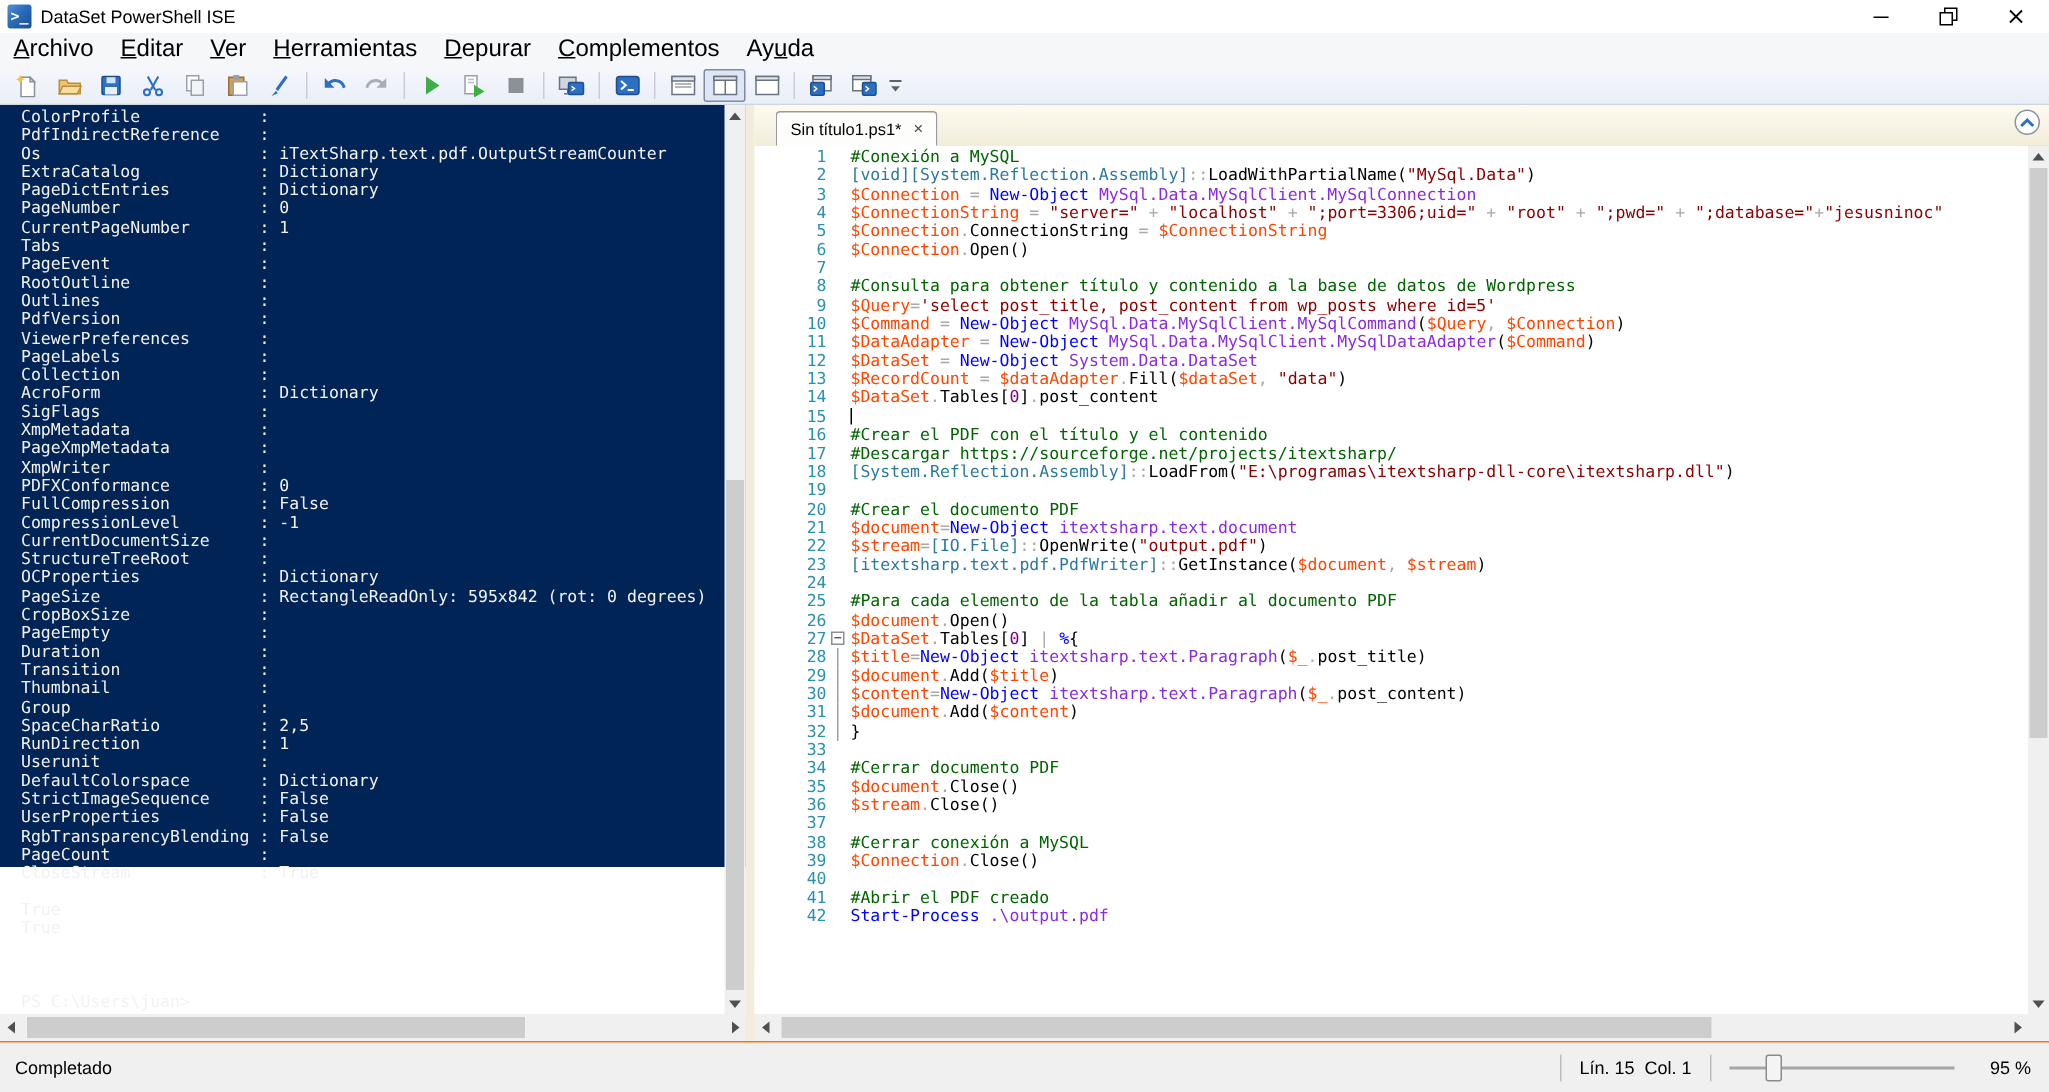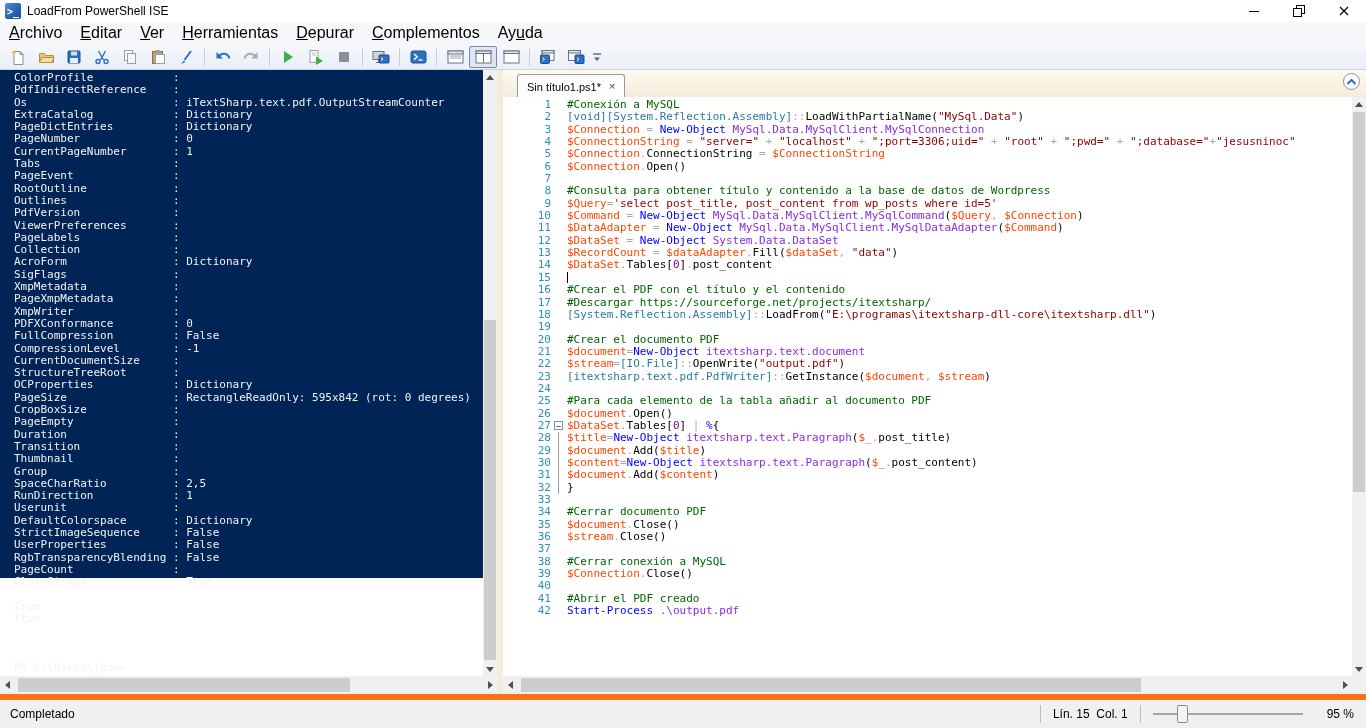--- a/index.html
+++ b/index.html
@@ -76,40 +76,40 @@
   
   .tok-c{color:#006400}.tok-v{color:#FF4500}.tok-k{color:#0000FF}.tok-a{color:#8A2BE2}
   .tok-s{color:#8B0000}.tok-o{color:#A9A9A9}.tok-m{color:#000}.tok-n{color:#800080}
   .tok-t{color:#2B7A9E}.tok-p{color:#000}
 
   
   .hscroll-row{position:absolute;left:0;top:676px;width:1366px;height:18px;background:#f2edda;}
 
   
   .statusbar{position:absolute;left:0;top:694px;width:1366px;height:34px;background:#f0f0f0;
-    border-top:6px solid #f97316;display:flex;align-items:center;font-size:12px;color:#000;box-sizing:border-box;}
+    border-top:1px solid #f97316;display:flex;align-items:center;font-size:12px;color:#000;box-sizing:border-box;}
   .status-text{margin-left:10px;}
   .sb-right{margin-left:auto;display:flex;align-items:center;}
   .sb-sep{width:1px;height:18px;background:#bcbcbc;margin:0 12px;}
   .linecol{white-space:pre;}
   .zoom-slider{position:relative;width:150px;height:20px;margin-right:8px;}
   .slider-track{position:absolute;left:0;right:0;top:9px;height:2px;background:#a6a6a6;}
   .slider-thumb{position:absolute;left:24px;top:1px;width:11px;height:18px;background:#f4f4f4;
     border:1px solid #8c8c8c;border-radius:2px;box-sizing:border-box;}
   .zoom-label{margin-right:12px;white-space:pre;margin-left:16px;}
   svg{display:block;}
 </style>
 </head>
 <body>
 
 <div class="window">
 
   <div class="titlebar">
     <div class="app-icon">&gt;_</div>
-    <div class="win-title">LoadFrom PowerShell ISE</div>
+    <div class="win-title">DataSet PowerShell ISE</div>
     <div class="win-controls">
       <div class="win-btn">
         <svg width="16" height="16">
             <line x1="3" y1="8.5" x2="13" y2="8.5" stroke="#000" stroke-width="1"></line>
           </svg>
       </div>
       <div class="win-btn">
         <svg width="16" height="16">
             <rect x="5.5" y="2.5" width="8" height="8" fill="none" stroke="#000"></rect>
             <rect x="2.5" y="5.5" width="8" height="8" fill="#fff" stroke="#000"></rect>

